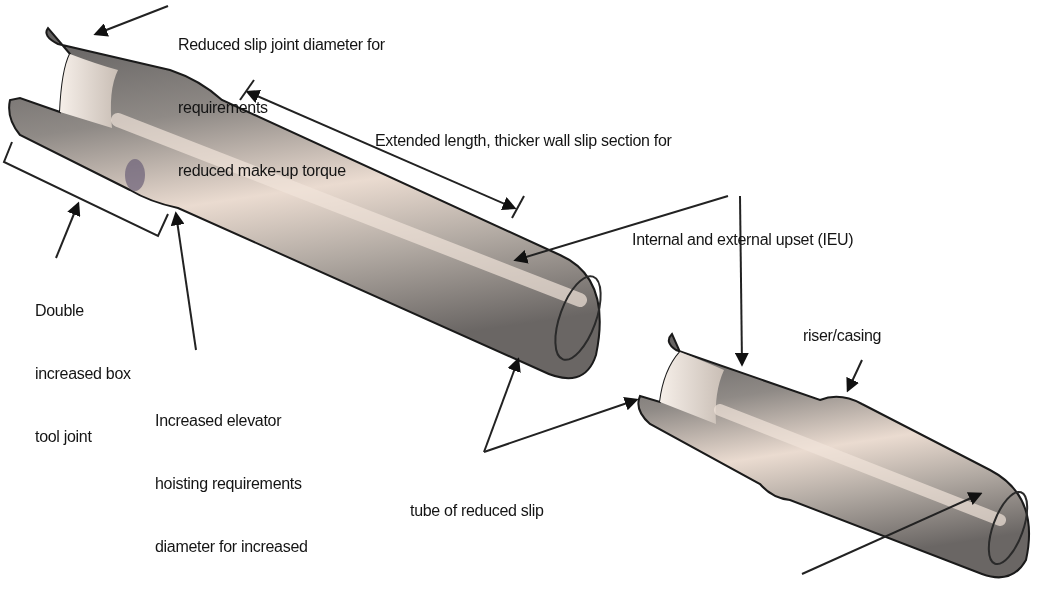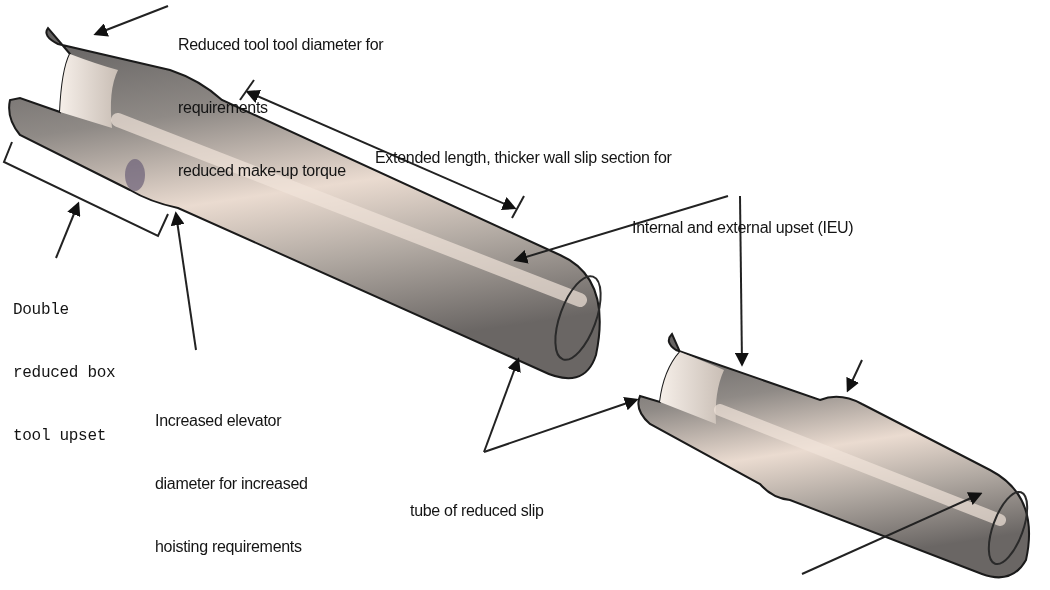--- a/index.html
+++ b/index.html
@@ -65,46 +65,47 @@
     <line x1="862" y1="360" x2="848" y2="390" marker-end="url(#arrow)"></line>
 
     <line x1="484" y1="452" x2="518" y2="360" marker-end="url(#arrow)"></line>
     <line x1="484" y1="452" x2="636" y2="400" marker-end="url(#arrow)"></line>
 
     <line x1="802" y1="574" x2="980" y2="494" marker-end="url(#arrow)"></line>
   </g>
 </svg>
 
 <div class="label" style="left:178px; top:-8px;">
-  <div>Reduced tool tool diameter for</div>
+  <div>Reduced slip joint diameter for</div>
   <div>requirements</div>
   <div>reduced make-up torque</div>
 </div>
 
-<div class="label" style="left:375px; top:105px;">
+<div class="label" style="left:375px; top:88px;">
   <div>Extended length, thicker wall slip section for</div>
 </div>
 
-<div class="label" style="left:632px; top:175px;">
+<div class="label" style="left:632px; top:187px;">
   <div>Internal and external upset (IEU)</div>
 </div>
 
-<div class="label" style="left:13px; top:258px;font-family:Liberation Mono, monospace;">
+<div class="label" style="left:35px; top:258px;">
   <div>Double</div>
-  <div>reduced box</div>
-  <div>tool upset</div>
+  <div>increased box</div>
+  <div>tool joint</div>
 </div>
 
 <div class="label" style="left:803px; top:283px;">
+  <div>riser/casing</div>
 </div>
 
 <div class="label" style="left:155px; top:368px;">
   <div>Increased elevator</div>
+  <div>hoisting requirements</div>
   <div>diameter for increased</div>
-  <div>hoisting requirements</div>
 </div>
 
 <div class="label" style="left:410px; top:458px;">
   <div>tube of reduced slip</div>
   
 </div>
 
 <div class="label" style="left:540px; top:550px;">
   
   

